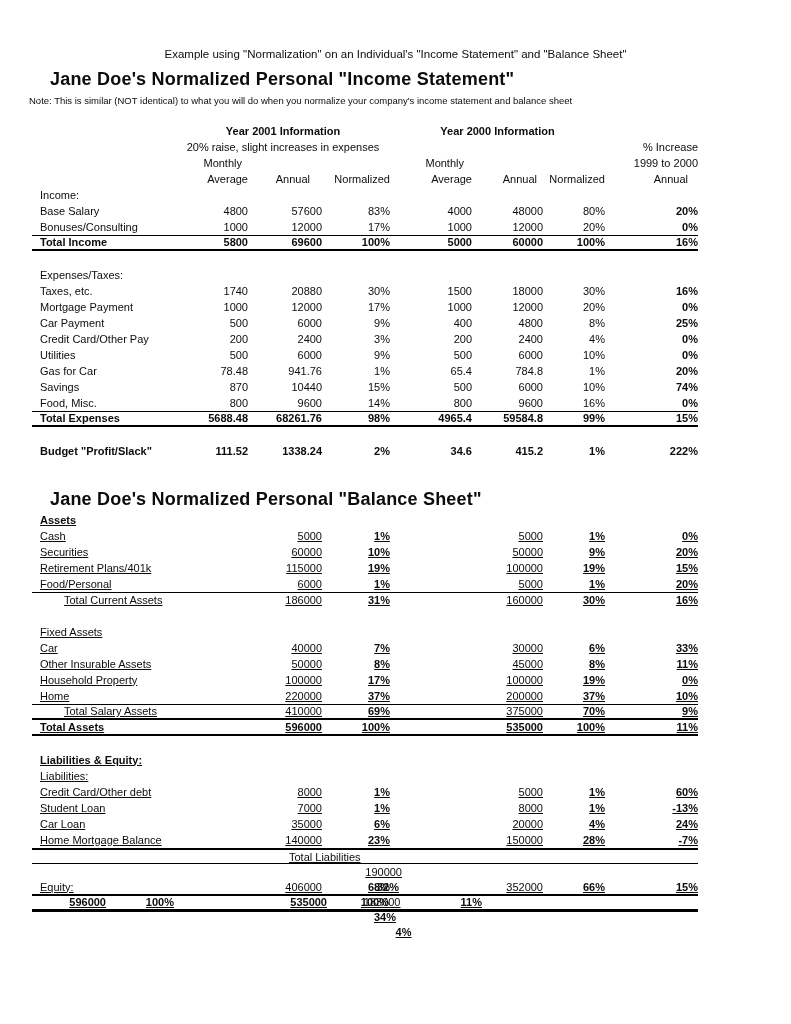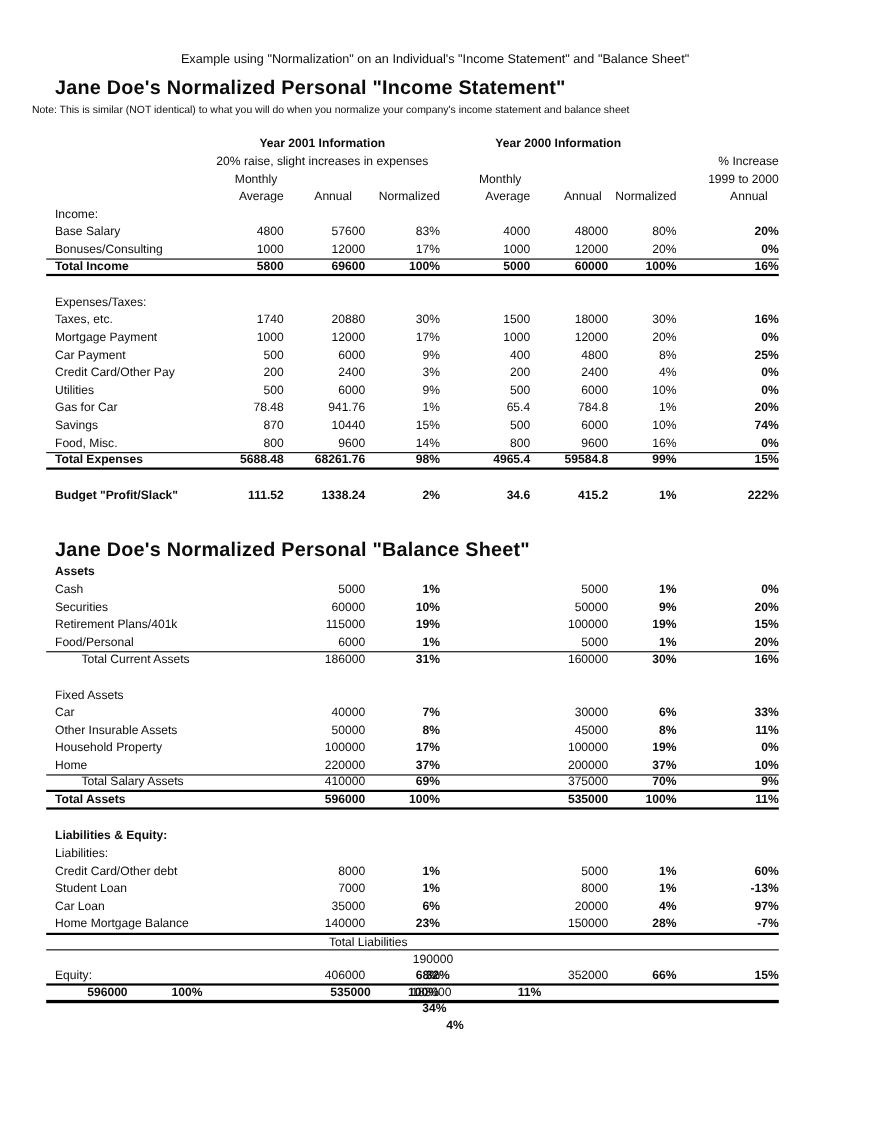--- a/index.html
+++ b/index.html
@@ -2,23 +2,23 @@
 <html><head>
 <meta charset="utf-8">
 <style>
   html,body{margin:0;padding:0;background:#d8d8d8;}
   .page{width:791px;height:1024px;background:#ffffff;position:relative;overflow:hidden;
         font-family:"Liberation Sans",sans-serif;color:#0c0c0c;}
   .topnote{padding-top:48px;text-align:center;font-size:11.5px;}
   .h1{margin:9px 0 0 50px;font-size:18px;font-weight:bold;letter-spacing:.2px;}
   .h1.bs{margin-top:30px;}
   .subnote{margin:5px 0 0 29px;font-size:9.5px;}
-  .tbl{margin-left:42px;width:666px;font-size:11px;}
+  .tbl{margin-left:32px;width:666px;font-size:11px;}
   .tbl.t1{margin-top:17px;}
-  .tbl.t2{margin-top:2px;}
+  .tbl.t2{margin-top:2px;text-decoration:underline;}
   .row{display:flex;height:16px;line-height:15px;box-sizing:border-box;align-items:center;}
   .sp{height:16px;}
   .c{display:block;text-align:right;box-sizing:border-box;}
   .cl{width:144px;padding-left:8px;box-sizing:border-box;text-align:left;white-space:nowrap;}
   .cl2{width:216px;padding-left:8px;box-sizing:border-box;text-align:left;white-space:nowrap;}
   .ind{padding-left:32px;}
   .c1{width:72px;}.c2{width:74px;}.c3{width:68px;}
   .c4{width:82px;}.c5{width:71px;}.c6{width:62px;}.c7{width:93px;}
   .g1{display:block;width:214px;text-align:center;}
   .g2{display:block;width:215px;text-align:center;}
@@ -357,21 +357,21 @@
       <span class="c c6 b">1%</span>
       <span class="c c7 b">-13%</span>
     </div>
     <div class="row">
       <span class="cl2">Car Loan</span>
       <span class="c c2">35000</span>
       <span class="c c3 b">6%</span>
       <span class="c c4"></span>
       <span class="c c5">20000</span>
       <span class="c c6 b">4%</span>
-      <span class="c c7 b">97%</span>
+      <span class="c c7 b">24%</span>
     </div>
     <div class="row">
       <span class="cl2">Home Mortgage Balance</span>
       <span class="c c2">140000</span>
       <span class="c c3 b">23%</span>
       <span class="c c4"></span>
       <span class="c c5">150000</span>
       <span class="c c6 b">28%</span>
       <span class="c c7 b">-7%</span>
     </div>

